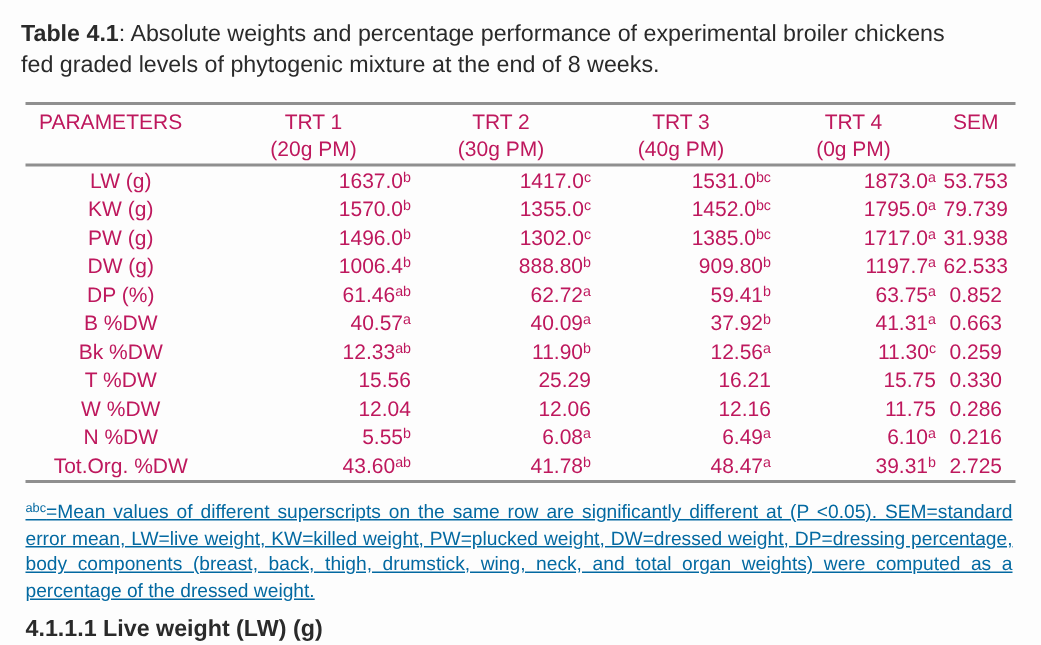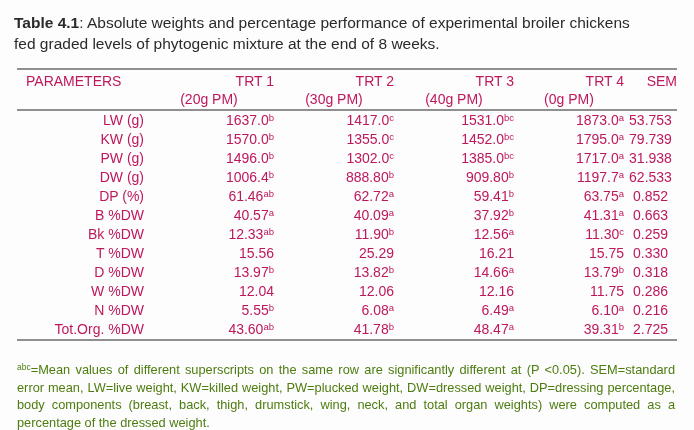--- a/index.html
+++ b/index.html
@@ -38,46 +38,47 @@
     font-size: 14px;
     color: #be185d;
   }
   table.datatable thead th {
     font-weight: normal;
     border-bottom: 2px solid #8f8f8f;
     padding: 2px 0 1px 0;
     vertical-align: top;
     line-height: 18px;
   }
-  th .col-name { display: block; text-align: right; }
+  th .col-name { display: block; text-align: center; }
   th .col-sub  { display: block; text-align: center; }
   th.param-h .col-name { text-align: left; padding-left: 9px; }
   table.datatable td {
     padding: 0;
     line-height: 19px;
     white-space: nowrap;
   }
-  td.param { text-align: right; padding-left: 9px; }
+  td.param { text-align: center; padding-left: 9px; }
   td.val   { text-align: right; }
   td.sem   { text-align: center; }
   sup {
     font-size: 9.5px;
     line-height: 0;
     position: relative;
     top: -0.45em;
     vertical-align: baseline;
   }
   
   .footnote {
-    margin: 20px 0 0 3px;
+    margin: 10px 0 0 3px;
     width: 658px;
     font-size: 12.8px;
     line-height: 17.5px;
     text-align: justify;
-    color: #4d7c0f;
+    color: #0369a1;
+    text-decoration: underline;
   }
   .footnote sup { font-size: 8.5px; }
   
   .next-heading {
     margin: 9px 0 0 3px;
     font-size: 15.5px;
     font-weight: bold;
     color: #2a2a2a;
     white-space: nowrap;
   }
@@ -183,28 +184,20 @@
         </tr>
         <tr>
           <td class="param">T %DW</td>
           <td class="val">15.56</td>
           <td class="val">25.29</td>
           <td class="val">16.21</td>
           <td class="val">15.75</td>
           <td class="sem">0.330</td>
         </tr>
         <tr>
-          <td class="param">D %DW</td>
-          <td class="val">13.97<sup>b</sup></td>
-          <td class="val">13.82<sup>b</sup></td>
-          <td class="val">14.66<sup>a</sup></td>
-          <td class="val">13.79<sup>b</sup></td>
-          <td class="sem">0.318</td>
-        </tr>
-        <tr>
           <td class="param">W %DW</td>
           <td class="val">12.04</td>
           <td class="val">12.06</td>
           <td class="val">12.16</td>
           <td class="val">11.75</td>
           <td class="sem">0.286</td>
         </tr>
         <tr>
           <td class="param">N %DW</td>
           <td class="val">5.55<sup>b</sup></td>

